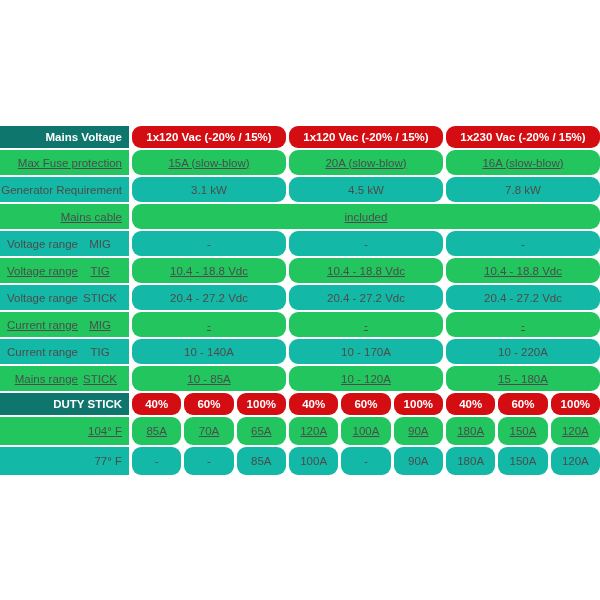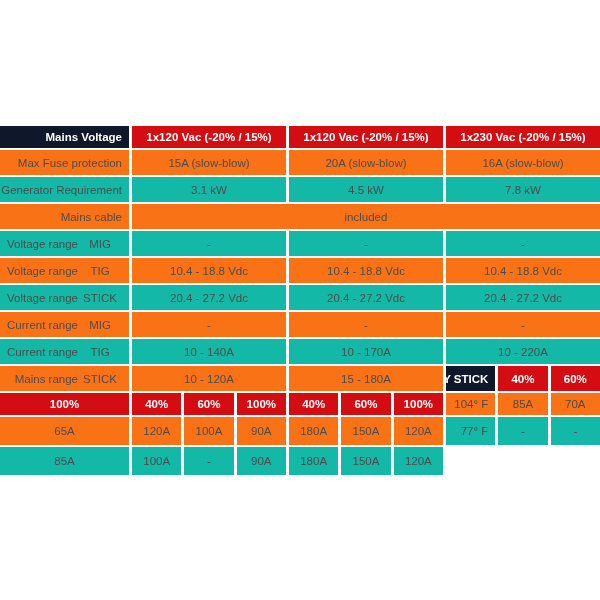--- a/index.html
+++ b/index.html
@@ -32,26 +32,26 @@
     justify-content:flex-end;
     text-align:right;
     padding-right:7px;
   }
   .lab .sub{
     display:inline-block;
     min-width:44px;
     text-align:center;
   }
   .lab .main{}
-  .val{justify-content:center;text-align:right;}
+  .val{justify-content:center;text-align:right;border-radius:9px;}
   .span3{grid-column:span 3;}
   .span9{grid-column:span 9;}
-  .hdr-gray{background:#0f172a;color:#ffffff;font-weight:bold;}
+  .hdr-gray{background:#0f766e;color:#ffffff;font-weight:bold;}
   .hdr-red{background:#d40d12;color:#ffffff;font-weight:bold;}
-  .rl{background:#f97316;}
+  .rl{background:#22c55e;text-decoration:underline;}
   .rd{background:#14b8a6;}
 </style>
 </head>
 <body>
 
 <div class="page">
   <div class="spec-table">
 
     <div class="cell lab hdr-gray">Mains Voltage</div>
     <div class="cell val hdr-red span3">1x120 Vac (-20% / 15%)</div>
@@ -108,20 +108,21 @@
         <span class="sub">TIG</span>
     </div>
     <div class="cell val rd span3">10 - 140A</div>
     <div class="cell val rd span3">10 - 170A</div>
     <div class="cell val rd span3">10 - 220A</div>
 
     <div class="cell lab rl">
       <span class="main">Mains range</span>
         <span class="sub">STICK</span>
     </div>
+    <div class="cell val rl span3">10 - 85A</div>
     <div class="cell val rl span3">10 - 120A</div>
     <div class="cell val rl span3">15 - 180A</div>
 
     <div class="cell lab hdr-gray">DUTY STICK</div>
     <div class="cell val hdr-red">40%</div>
     <div class="cell val hdr-red">60%</div>
     <div class="cell val hdr-red">100%</div>
     <div class="cell val hdr-red">40%</div>
     <div class="cell val hdr-red">60%</div>
     <div class="cell val hdr-red">100%</div>

